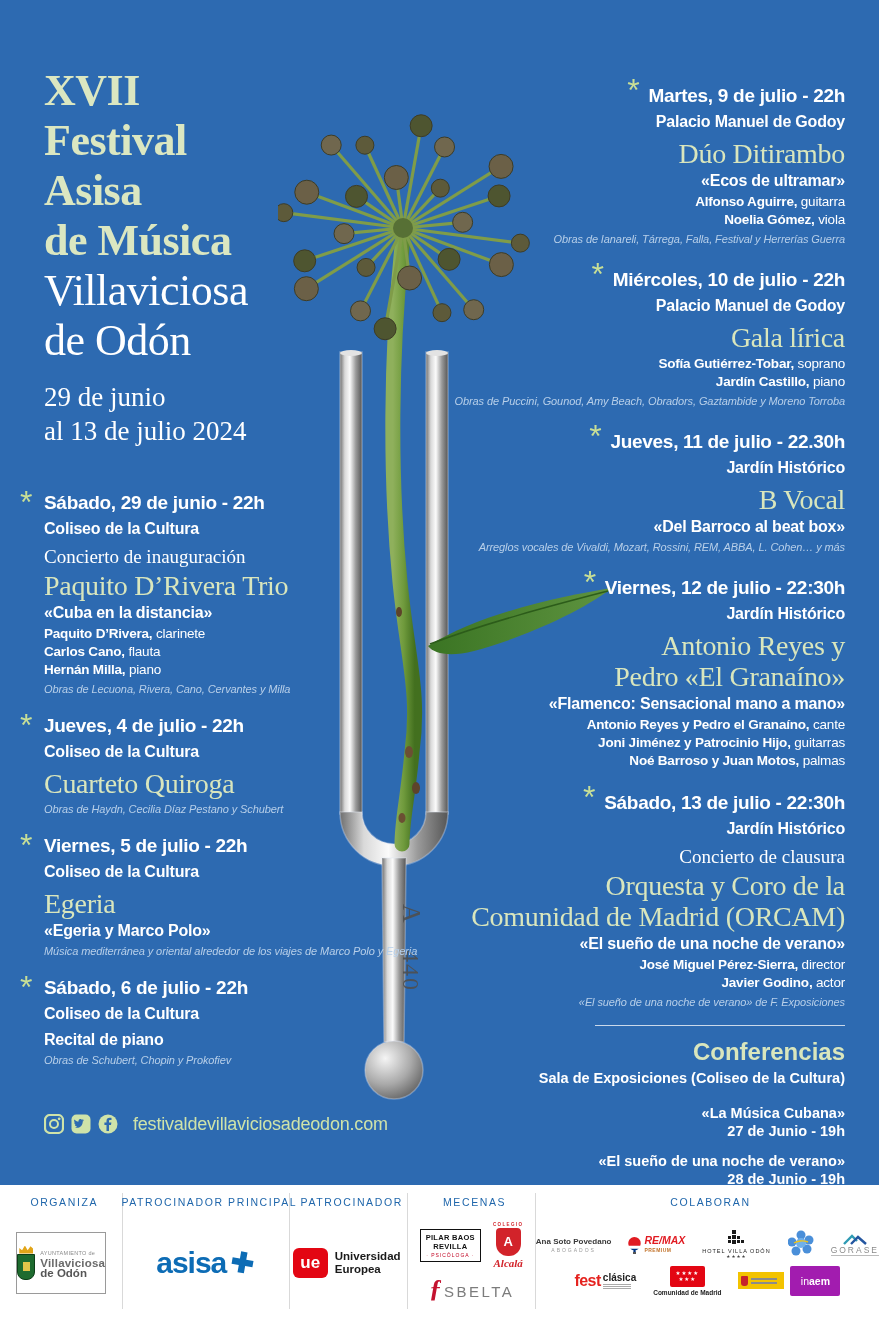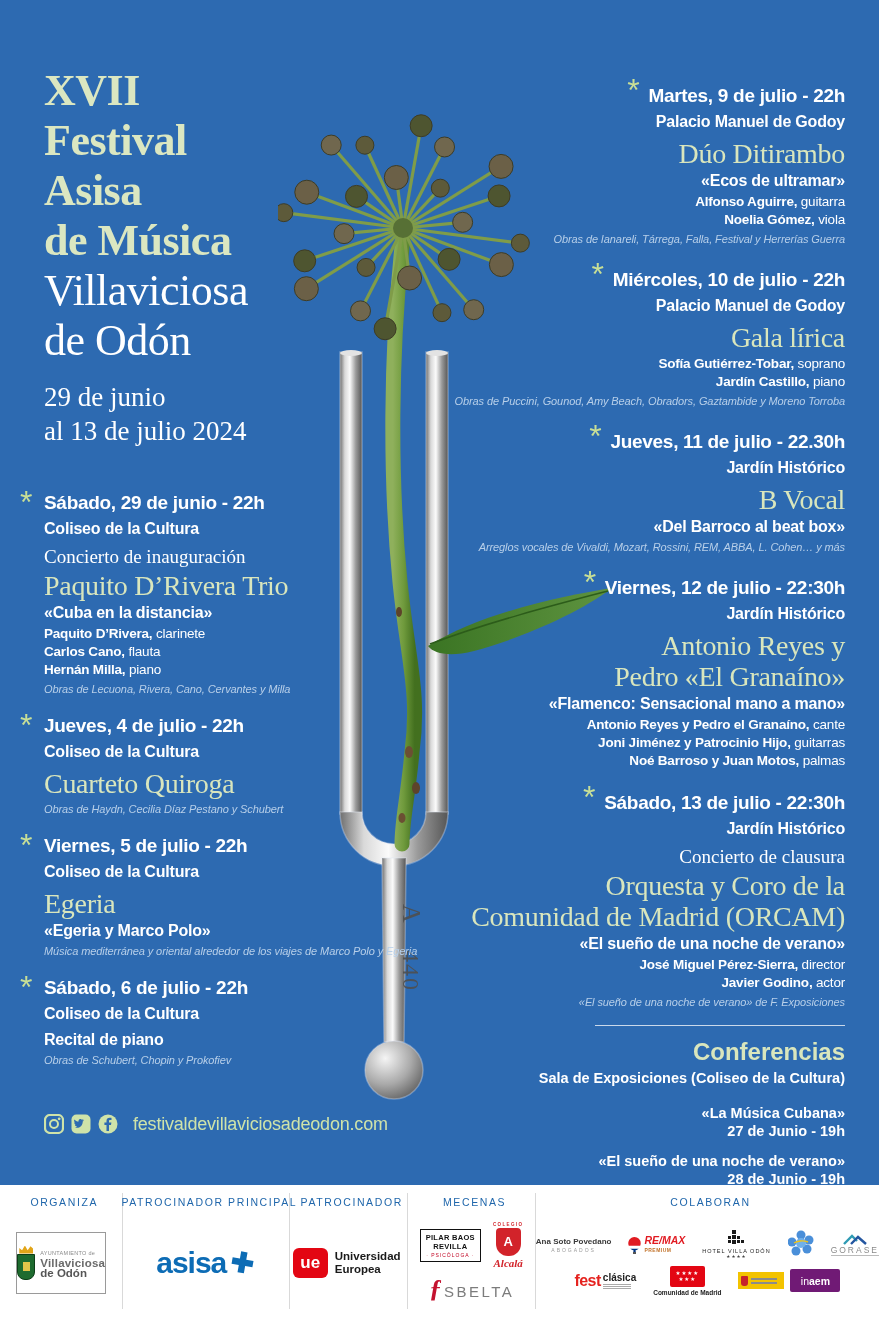--- a/index.html
+++ b/index.html
@@ -124,21 +124,21 @@
   .cam{display:flex;flex-direction:column;align-items:center;}
   .cam-flag{width:35px;height:21px;background:#e30613;border-radius:2px;display:flex;flex-direction:column;
             align-items:center;justify-content:center;line-height:6px;}
   .cam-stars{color:#fff;font-size:5.5px;letter-spacing:1px;}
   .cam-name{font-size:6.5px;font-weight:bold;color:#222;margin-top:2px;white-space:nowrap;}
   .esp-inaem{display:flex;align-items:center;gap:6px;}
   .esp-box{width:46px;height:17px;background:#f3c300;display:flex;align-items:center;gap:3px;padding:0 3px;box-sizing:border-box;}
   .esp-coat{width:7px;height:10px;background:#c6222b;border-radius:1px 1px 3px 3px;}
   .esp-bars{display:flex;flex-direction:column;gap:2px;}
   .esp-bar{width:26px;height:2px;background:#8b8b8b;}
-  .inaem-box{width:50px;height:23px;background:#701a75;border-radius:2px;color:#fff;display:flex;
+  .inaem-box{width:50px;height:30px;background:#a21caf;border-radius:2px;color:#fff;display:flex;
              align-items:center;justify-content:center;font-size:10.5px;}
   .inaem-box b{font-weight:bold;}
 </style>
 </head>
 <body>
 
 <div class="poster">
   <div class="blue"></div>
 
   <div class="artwork">

